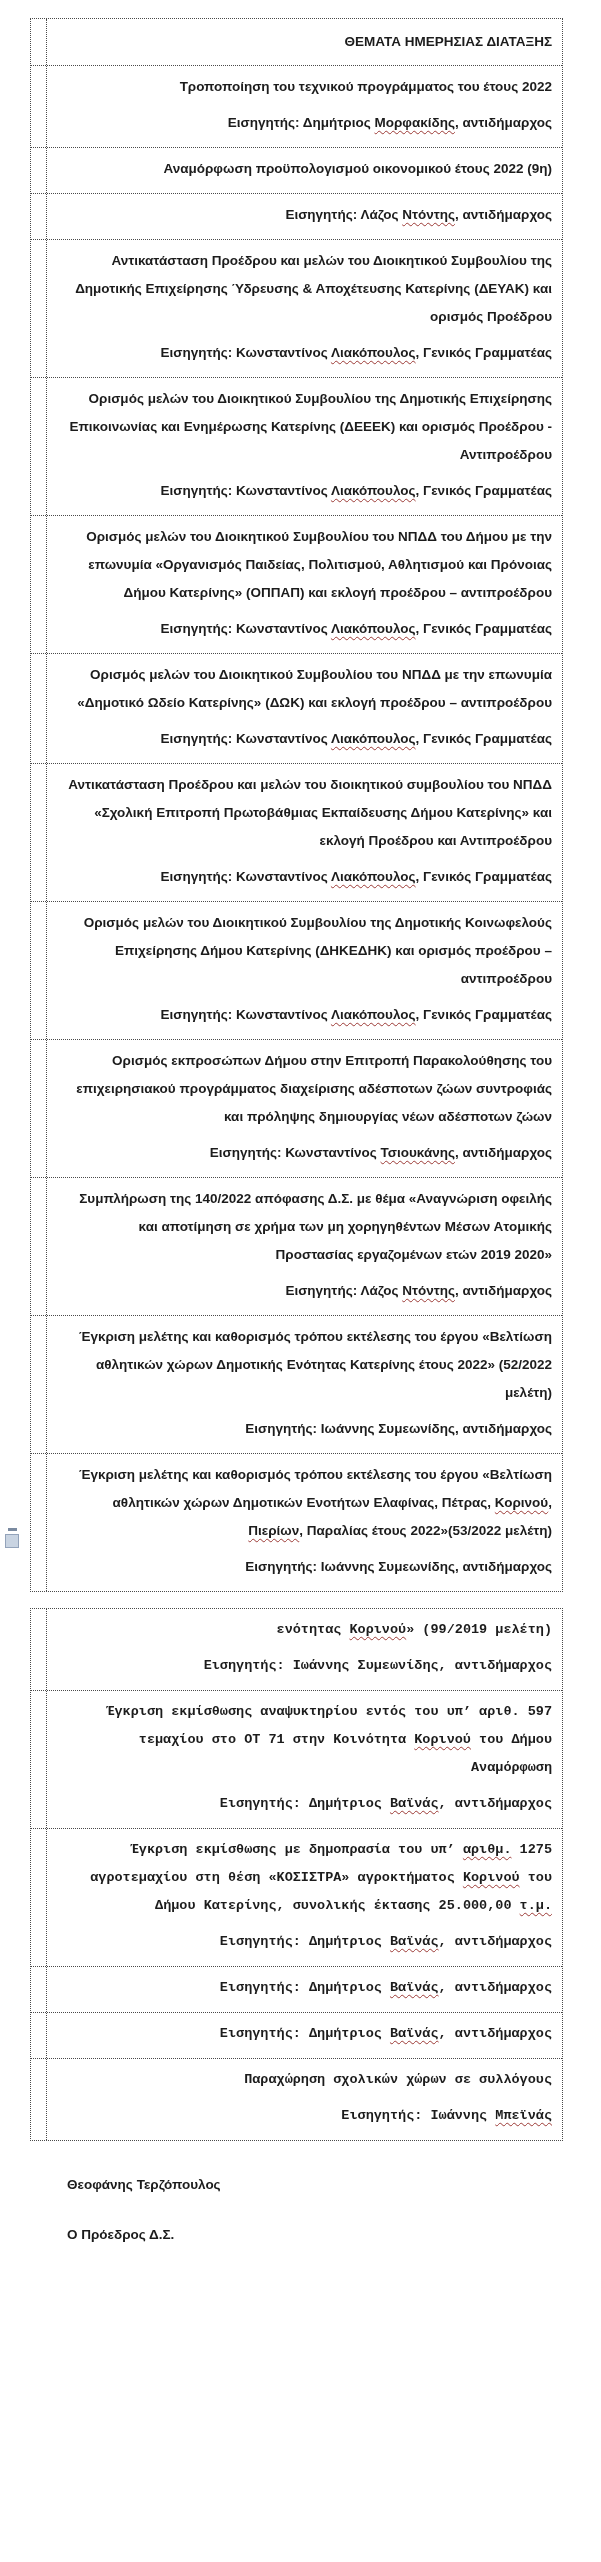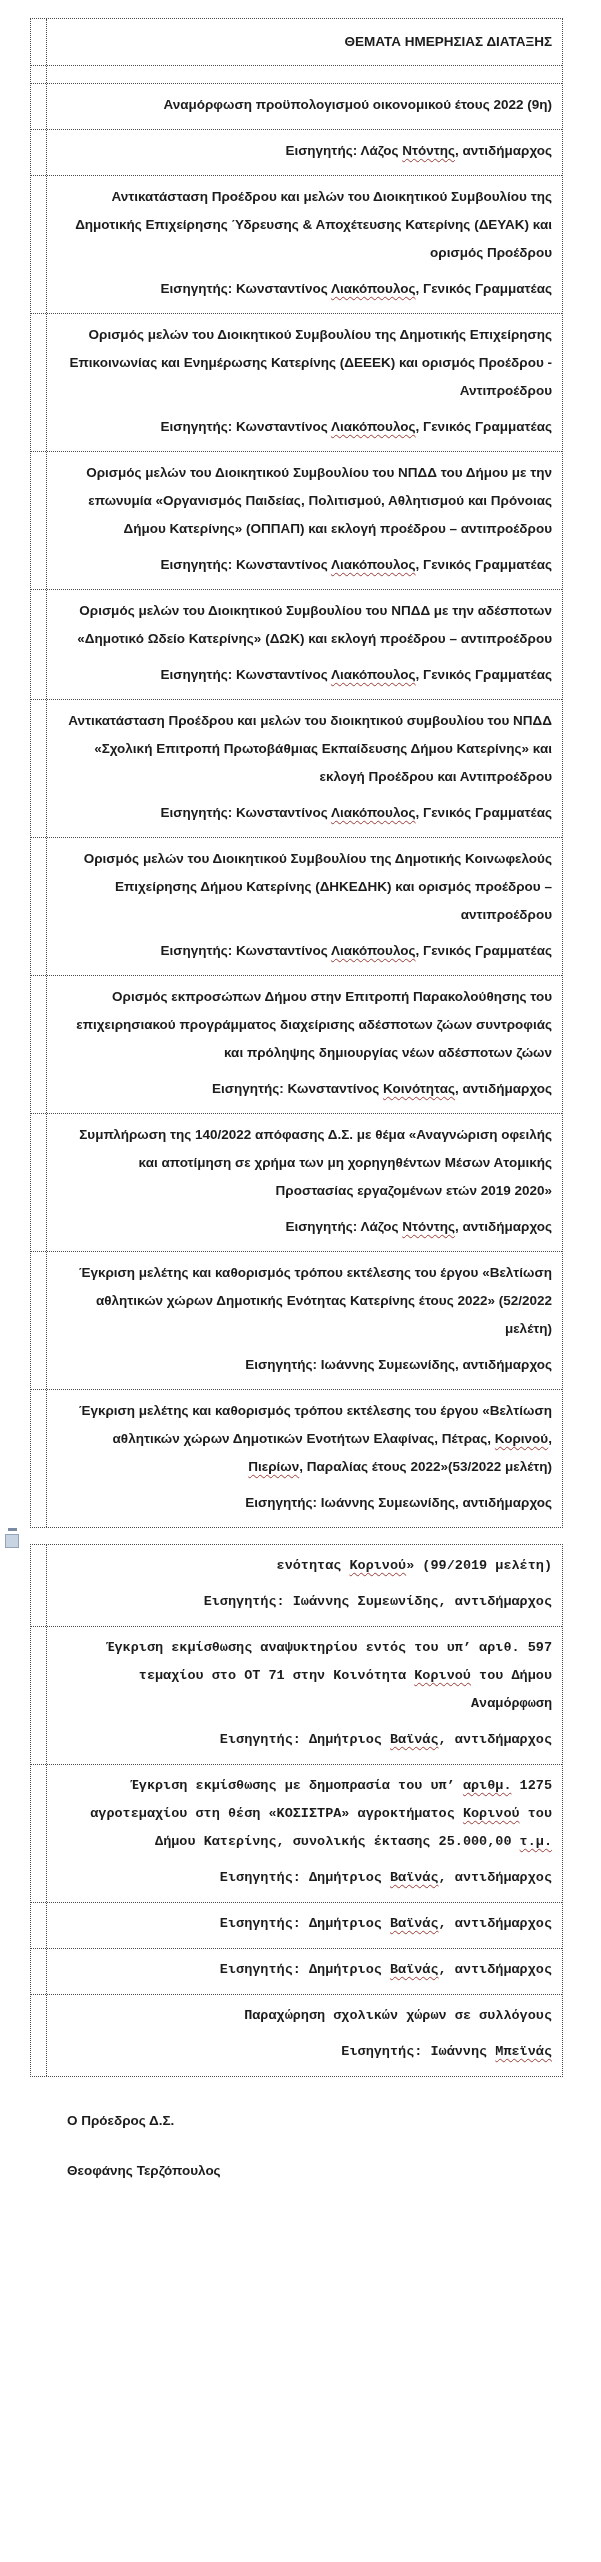--- a/index.html
+++ b/index.html
@@ -44,20 +44,22 @@
         <div class="agenda-table">
           <div class="row header">
             <div class="numcell"></div>
             <div class="content">
               <p><span>ΘΕΜΑΤΑ ΗΜΕΡΗΣΙΑΣ ΔΙΑΤΑΞΗΣ</span></p>
             </div>
           </div>
           <div class="row">
             <div class="numcell"></div>
             <div class="content">
+              <p><span>Τροποποίηση του τεχνικού προγράμματος του  έτους 2022</span></p>
+              <p><span>Εισηγητής: Δημήτριος </span><span class="misspelled">Μορφακίδης</span><span>, αντιδήμαρχος</span></p>
             </div>
           </div>
           <div class="row">
             <div class="numcell"></div>
             <div class="content">
               <p><span>Αναμόρφωση προϋπολογισμού οικονομικού έτους 2022 (9η)</span></p>
             </div>
           </div>
           <div class="row">
             <div class="numcell"></div>
@@ -82,21 +84,21 @@
           <div class="row">
             <div class="numcell"></div>
             <div class="content">
               <p><span>Ορισμός μελών του Διοικητικού Συμβουλίου του ΝΠΔΔ του Δήμου με την επωνυμία «Οργανισμός Παιδείας, Πολιτισμού, Αθλητισμού και Πρόνοιας Δήμου Κατερίνης» (ΟΠΠΑΠ) και εκλογή προέδρου – αντιπροέδρου</span></p>
               <p><span>Εισηγητής: Κωνσταντίνος </span><span class="misspelled">Λιακόπουλος</span><span>, Γενικός Γραμματέας</span></p>
             </div>
           </div>
           <div class="row">
             <div class="numcell"></div>
             <div class="content">
-              <p><span>Ορισμός μελών του Διοικητικού Συμβουλίου του ΝΠΔΔ με την αδέσποτων «Δημοτικό Ωδείο Κατερίνης» (ΔΩΚ) και εκλογή προέδρου – αντιπροέδρου</span></p>
+              <p><span>Ορισμός μελών του Διοικητικού Συμβουλίου του ΝΠΔΔ με την επωνυμία «Δημοτικό Ωδείο Κατερίνης» (ΔΩΚ) και εκλογή προέδρου – αντιπροέδρου</span></p>
               <p><span>Εισηγητής: Κωνσταντίνος </span><span class="misspelled">Λιακόπουλος</span><span>, Γενικός Γραμματέας</span></p>
             </div>
           </div>
           <div class="row">
             <div class="numcell"></div>
             <div class="content">
               <p><span>Αντικατάσταση Προέδρου και μελών του διοικητικού συμβουλίου του ΝΠΔΔ «Σχολική Επιτροπή Πρωτοβάθμιας Εκπαίδευσης Δήμου Κατερίνης» και εκλογή Προέδρου και Αντιπροέδρου</span></p>
               <p><span>Εισηγητής: Κωνσταντίνος </span><span class="misspelled">Λιακόπουλος</span><span>, Γενικός Γραμματέας</span></p>
             </div>
           </div>
@@ -104,21 +106,21 @@
             <div class="numcell"></div>
             <div class="content">
               <p><span>Ορισμός μελών του Διοικητικού Συμβουλίου της Δημοτικής Κοινωφελούς Επιχείρησης Δήμου Κατερίνης (ΔΗΚΕΔΗΚ) και ορισμός προέδρου – αντιπροέδρου</span></p>
               <p><span>Εισηγητής: Κωνσταντίνος </span><span class="misspelled">Λιακόπουλος</span><span>, Γενικός Γραμματέας</span></p>
             </div>
           </div>
           <div class="row">
             <div class="numcell"></div>
             <div class="content">
               <p><span>Ορισμός εκπροσώπων Δήμου στην Επιτροπή Παρακολούθησης του επιχειρησιακού προγράμματος διαχείρισης αδέσποτων ζώων συντροφιάς και πρόληψης δημιουργίας νέων αδέσποτων ζώων</span></p>
-              <p><span>Εισηγητής: Κωνσταντίνος </span><span class="misspelled">Κοινότητας</span><span>, αντιδήμαρχος</span></p>
+              <p><span>Εισηγητής: Κωνσταντίνος </span><span class="misspelled">Τσιουκάνης</span><span>, αντιδήμαρχος</span></p>
             </div>
           </div>
           <div class="row">
             <div class="numcell"></div>
             <div class="content">
               <p><span>Συμπλήρωση της 140/2022 απόφασης Δ.Σ. με θέμα «Αναγνώριση οφειλής και αποτίμηση σε χρήμα των μη χορηγηθέντων Μέσων Ατομικής Προστασίας εργαζομένων ετών 2019 2020»</span></p>
               <p><span>Εισηγητής: Λάζος </span><span class="misspelled">Ντόντης</span><span>, αντιδήμαρχος</span></p>
             </div>
           </div>
           <div class="row">
@@ -174,17 +176,17 @@
             <div class="numcell"></div>
             <div class="content">
               <p><span>Παραχώρηση σχολικών χώρων σε συλλόγους</span></p>
               <p><span>Εισηγητής: Ιωάννης </span><span class="misspelled">Μπεϊνάς</span></p>
             </div>
           </div>
         </div>
       </div>
 
     <div class="footer">
+      <p>Θεοφάνης Τερζόπουλος</p>
       <p>Ο Πρόεδρος Δ.Σ.</p>
-      <p>Θεοφάνης Τερζόπουλος</p>
     </div>
   </div>
 </div>
 
 </body></html>

